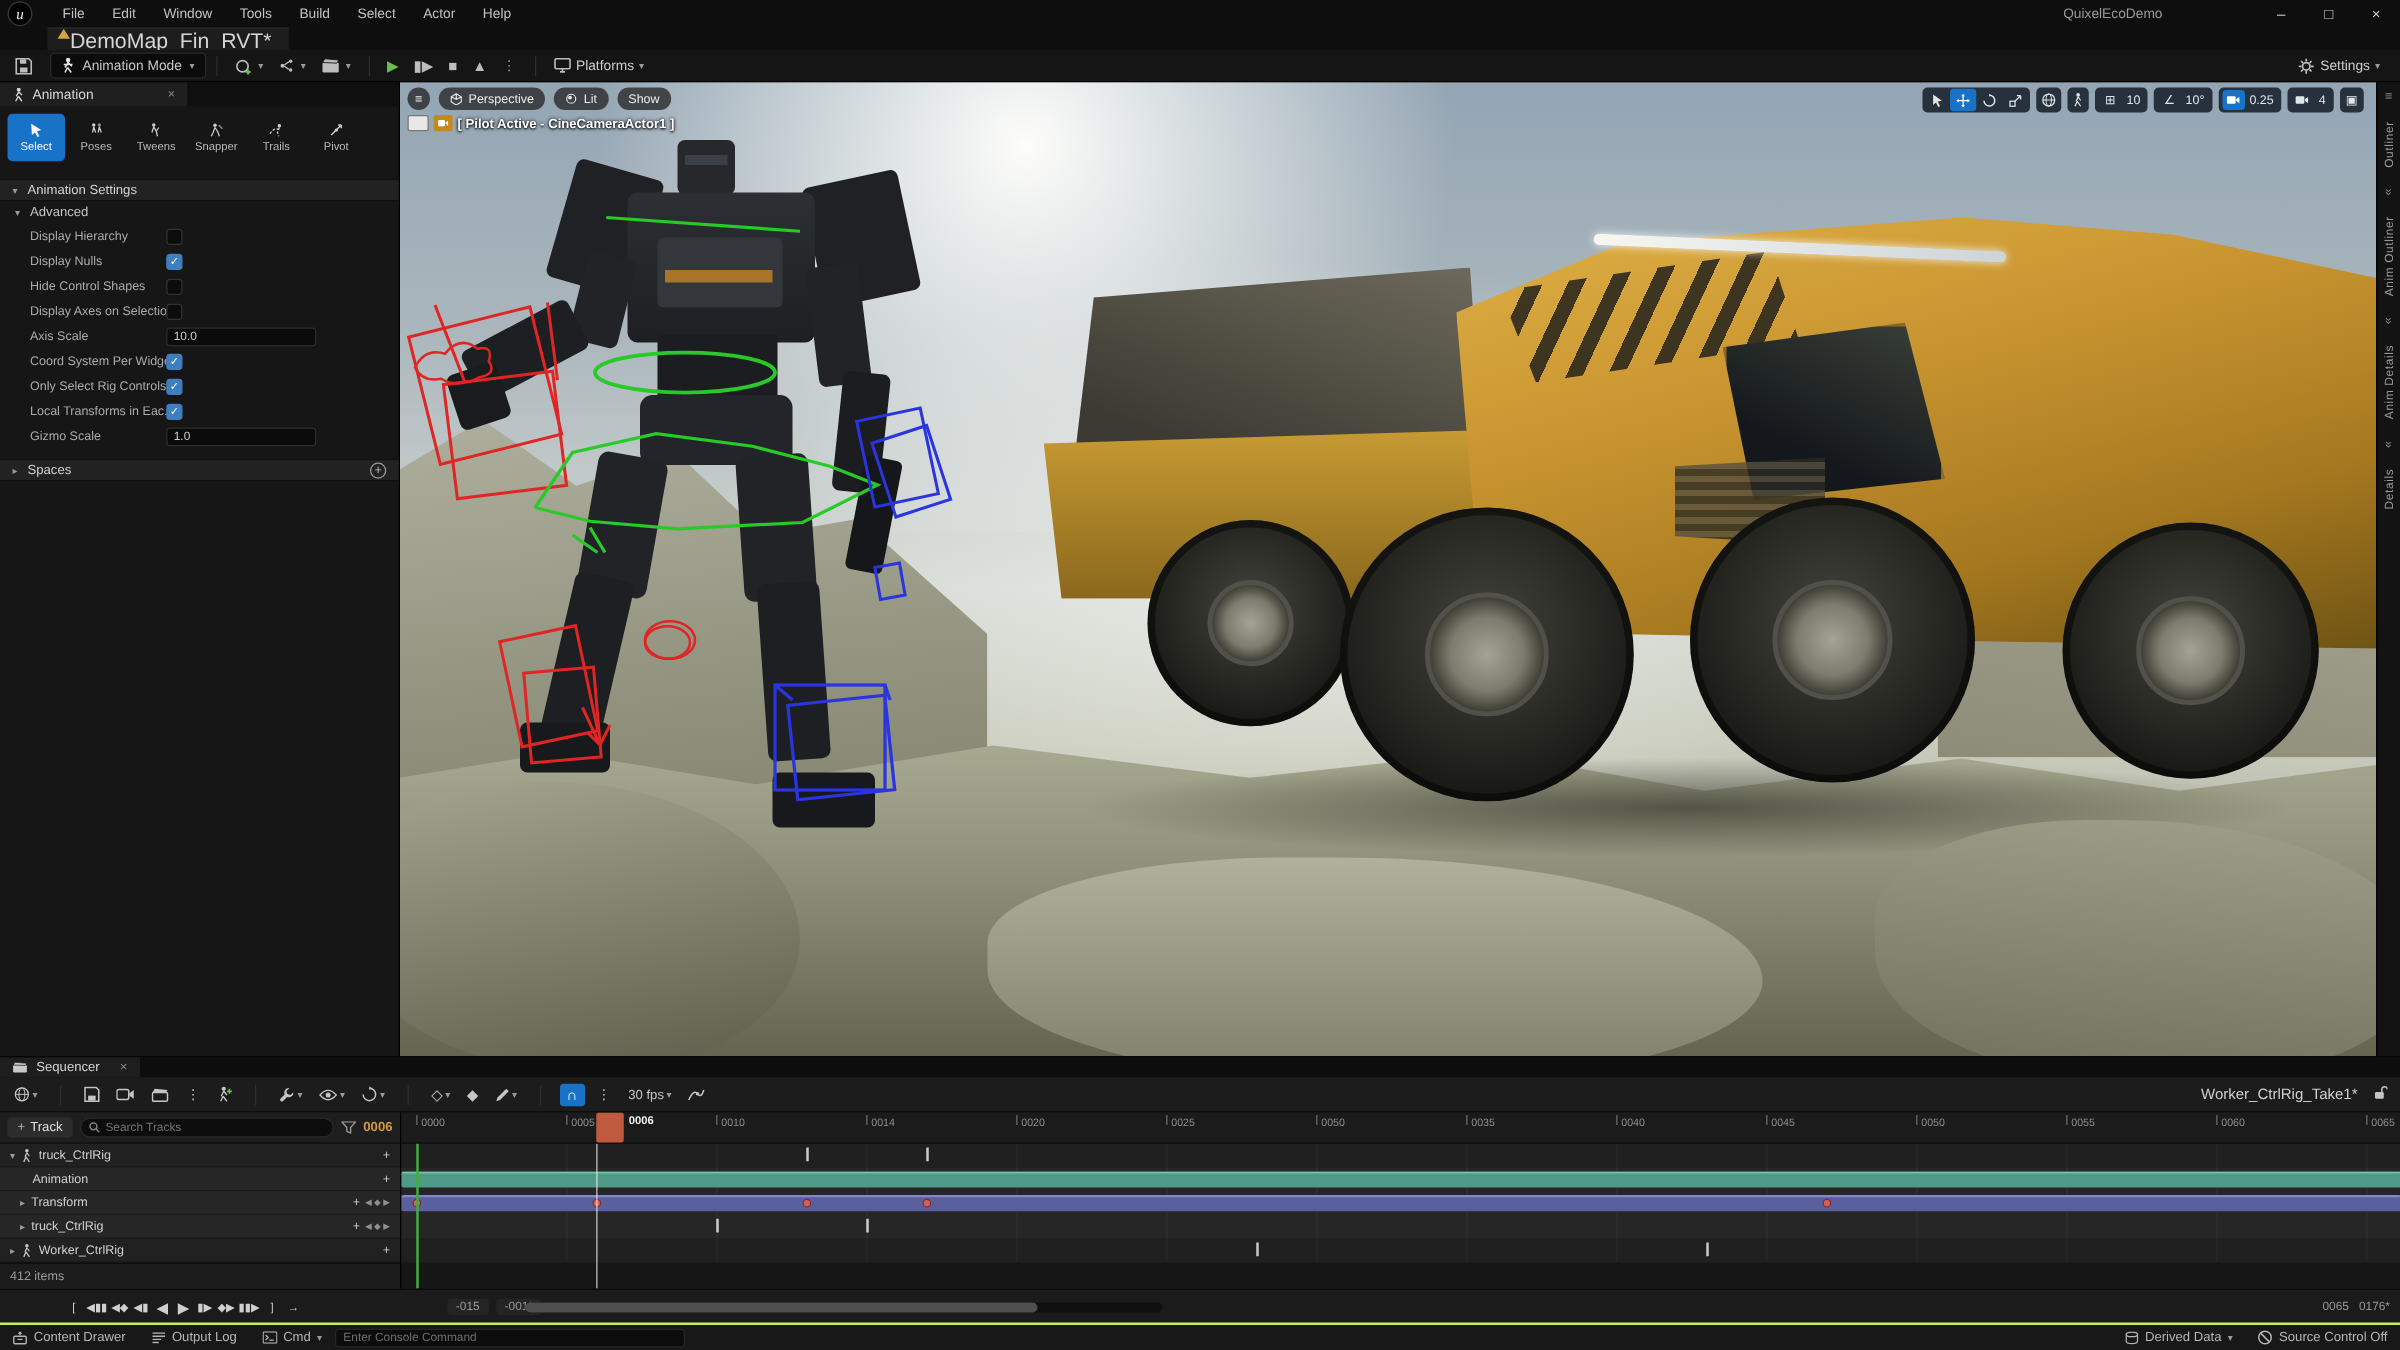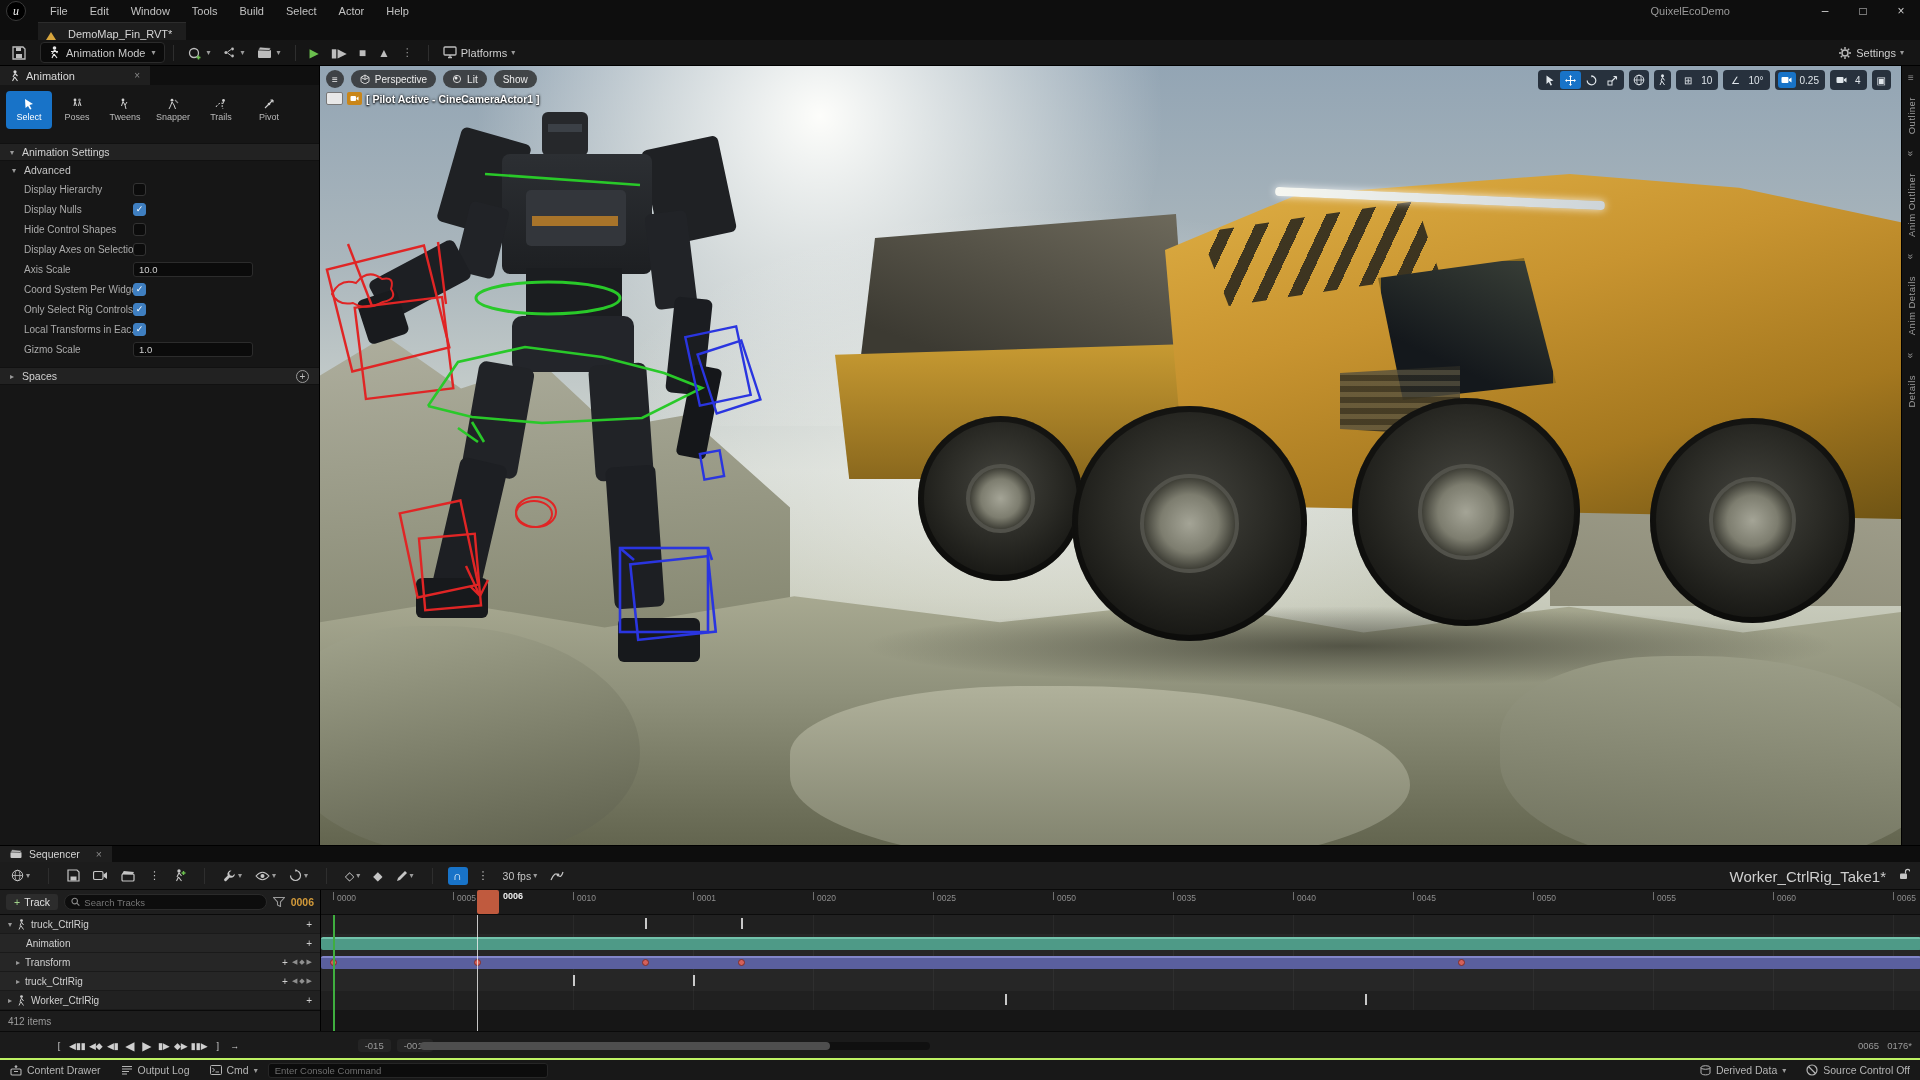--- a/index.html
+++ b/index.html
@@ -11,21 +11,21 @@
   .titlebar { position:absolute; left:0; top:0; width:1920px; height:22px; background:#0e0e0e; display:flex; align-items:center; font-size:11px; color:#c2c2c2; }
   .uelogo { width:20px; height:20px; margin-left:6px; border-radius:50%; background:#000; border:1px solid #3a3a3a; color:#eee; display:flex; align-items:center; justify-content:center; font-size:12px; font-family:"Liberation Serif", serif; font-style:italic; }
   .menus { display:flex; margin-left:14px; gap:2px; }
   .menus span { padding:3px 10px; cursor:default; }
   .proj-title { position:absolute; right:190px; top:0; height:22px; display:flex; align-items:center; color:#9a9a9a; font-size:11px; }
   .winbtns { position:absolute; right:0; top:0; height:22px; display:flex; }
   .winbtns span { width:38px; height:22px; display:flex; align-items:center; justify-content:center; color:#cfcfcf; font-size:12px; }
 
   
   .tabrow { position:absolute; left:0; top:22px; width:1920px; height:18px; background:#0e0e0e; }
-  .leveltab { position:absolute; left:38px; top:0; height:18px; padding:0 14px 0 8px; background:#1d1d1d; display:flex; align-items:flex-end; gap:12px; font-size:11px; color:#d6d6d6; border-top:1px solid #2c2c2c; }
+  .leveltab { position:absolute; left:38px; top:0; height:18px; padding:0 14px 0 8px; background:#1d1d1d; display:flex; align-items:flex-start; gap:0; font-size:17px; color:#d6d6d6; border-top:1px solid #2c2c2c; }
   .lvl-ic { width:0; height:0; border-left:5px solid transparent; border-right:5px solid transparent; border-bottom:8px solid #d7a53d; }
 
   
   .toolbar { position:absolute; left:0; top:40px; width:1920px; height:26px; background:#151515; border-bottom:1px solid #000; display:flex; align-items:center; font-size:11px; }
   .tb-sep { width:1px; height:16px; background:#2e2e2e; margin:0 8px; }
   .tb-btn { display:flex; align-items:center; gap:4px; padding:3px 6px; border-radius:3px; color:#cfcfcf; }
   .pill-dd { background:#0b0b0b; border:1px solid #2b2b2b; border-radius:4px; padding:3px 8px; display:flex; gap:6px; align-items:center; }
   .caret { font-size:8px; color:#9a9a9a; }
   .play { color:#6bbf4e; font-size:12px; }
   .tb-ico { font-size:12px; color:#bdbdbd; }
@@ -96,21 +96,21 @@
   .vtab { writing-mode:vertical-rl; transform:rotate(180deg); font-size:9.5px; color:#9d9d9d; letter-spacing:0.5px; }
   .vico { color:#8a8a8a; font-size:10px; }
 
   
   .seq { position:absolute; left:0; top:845px; width:1920px; height:213px; background:#181818; border-top:1px solid #000; }
   .seqtabs { height:16px; background:#0d0d0d; display:flex; }
   .seqtab { background:#1e1e1e; padding:1px 10px; display:flex; align-items:center; gap:6px; font-size:10.5px; color:#d5d5d5; }
   .seqtb { height:28px; display:flex; align-items:center; padding:0 8px; gap:7px; font-size:10.5px; background:#1c1c1c; border-bottom:1px solid #0a0a0a; }
   .sq-ic { display:flex; align-items:center; gap:2px; color:#c5c5c5; padding:2px 3px; border-radius:3px; }
   .magnet { background:#1873c8; color:#fff; border-radius:3px; width:20px; height:18px; display:flex; align-items:center; justify-content:center; font-weight:bold; font-size:12px; }
-  .take { position:absolute; right:34px; top:22px; font-size:15px; color:#cfcfcf; }
+  .take { position:absolute; right:34px; top:22px; font-size:12px; color:#cfcfcf; }
   .locky { position:absolute; right:10px; top:22px; }
   .trackhead { position:absolute; left:0; top:44px; width:320px; height:25px; background:#1e1e1e; border-bottom:1px solid #0a0a0a; display:flex; align-items:center; padding:0 6px; gap:6px; }
   .addtrack { background:#2c2c2c; border-radius:3px; display:flex; align-items:center; gap:4px; font-size:10.5px; color:#e0e0e0; padding:2px 8px; }
   .searchbox { flex:1; background:#0d0d0d; border:1px solid #2a2a2a; border-radius:9px; height:16px; display:flex; align-items:center; padding:0 6px; gap:4px; }
   .searchbox input { background:transparent; border:none; outline:none; color:#bbb; font-size:9.5px; width:100%; font-family:"Liberation Sans", sans-serif; }
   .curframe { color:#d29a3a; font-size:10.5px; font-weight:bold; }
   .trackrow { position:absolute; left:0; width:320px; height:19px; display:flex; align-items:center; font-size:10px; color:#d0d0d0; gap:5px; border-bottom:1px solid #1a1a1a; background:#212121; }
   .trackrow.child { background:#262626; }
   .trow-right { margin-left:auto; display:flex; align-items:center; gap:4px; margin-right:8px; color:#cfcfcf; }
   .keynav { display:flex; gap:2px; font-size:7px; color:#8f8f8f; align-items:center; }
@@ -788,21 +788,21 @@
           <div class="wtick" style="left: 1044px; top: 79px;"></div>
         </div>
       <div class="ruler" id="ruler">
           <div class="rtickline" style="left: 12px;"></div>
           <div class="rtick" style="left: 16px;">0000</div>
           <div class="rtickline" style="left: 132px;"></div>
           <div class="rtick" style="left: 136px;">0005</div>
           <div class="rtickline" style="left: 252px;"></div>
           <div class="rtick" style="left: 256px;">0010</div>
           <div class="rtickline" style="left: 372px;"></div>
-          <div class="rtick" style="left: 376px;">0001</div>
+          <div class="rtick" style="left: 376px;">0014</div>
           <div class="rtickline" style="left: 492px;"></div>
           <div class="rtick" style="left: 496px;">0020</div>
           <div class="rtickline" style="left: 612px;"></div>
           <div class="rtick" style="left: 616px;">0025</div>
           <div class="rtickline" style="left: 732px;"></div>
           <div class="rtick" style="left: 736px;">0050</div>
           <div class="rtickline" style="left: 852px;"></div>
           <div class="rtick" style="left: 856px;">0035</div>
           <div class="rtickline" style="left: 972px;"></div>
           <div class="rtick" style="left: 976px;">0040</div>

